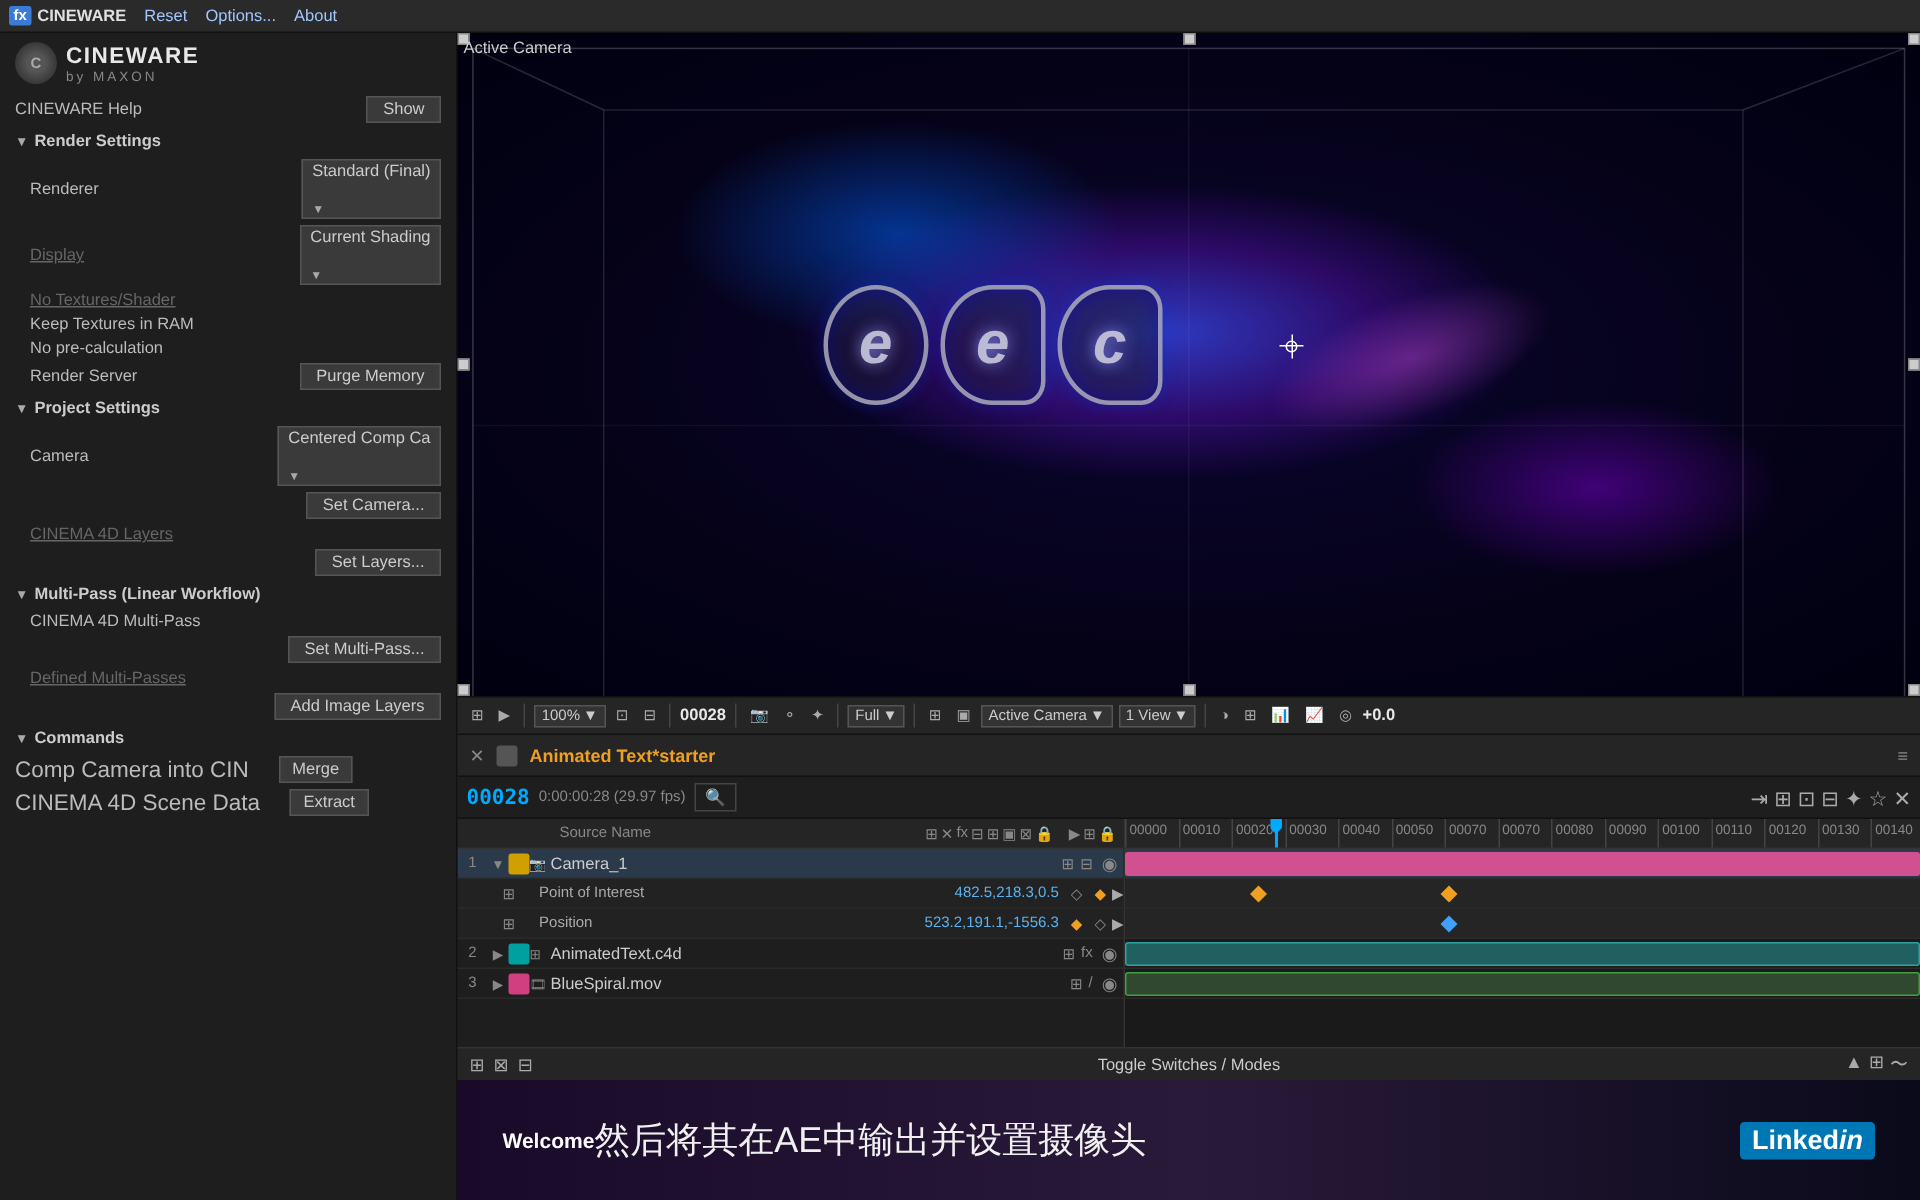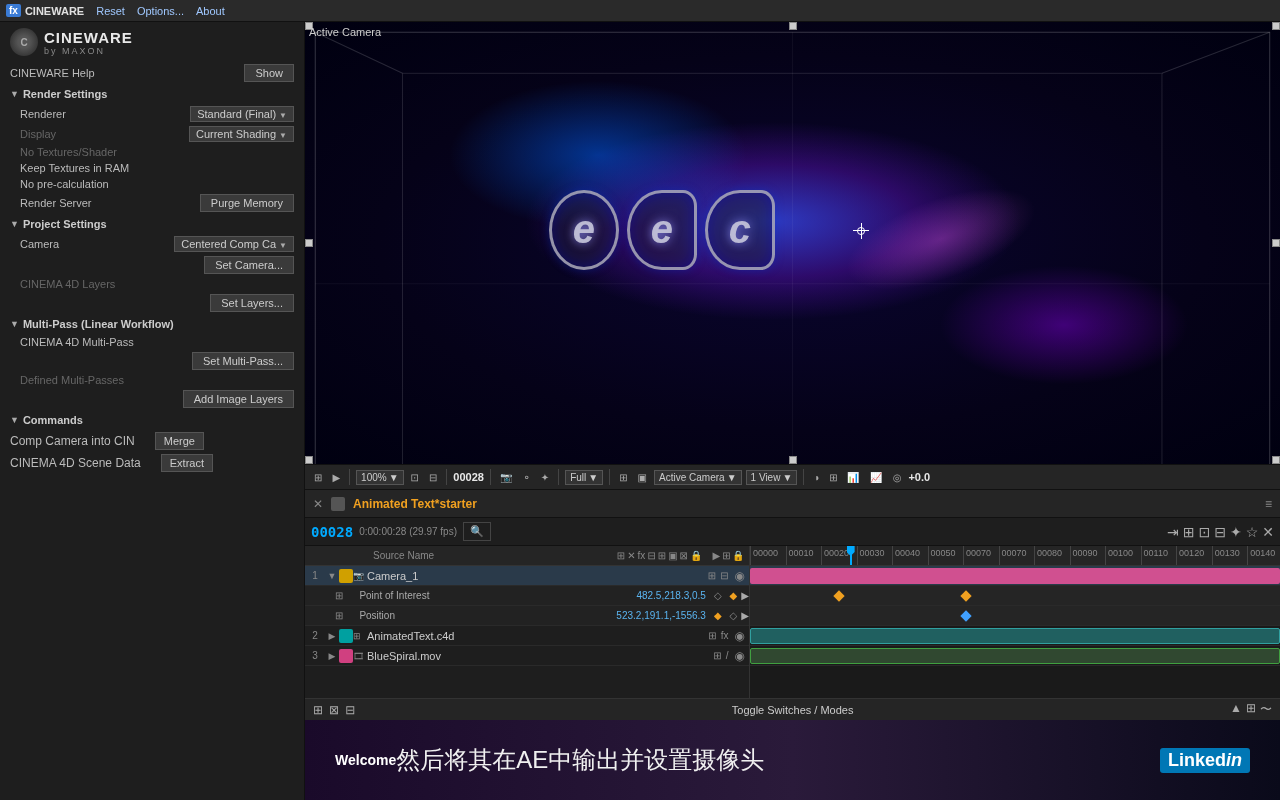--- a/index.html
+++ b/index.html
@@ -33,27 +33,27 @@
     .cineware-main { color: #e8e8e8; font-size: 15px; font-weight: bold; letter-spacing: 1px; }
     .cineware-sub { color: #888; font-size: 9px; letter-spacing: 2px; }
 
     .panel-row { display: flex; align-items: center; padding: 2px 10px; gap: 6px; }
     .panel-row.indent1 { padding-left: 20px; }
     .panel-section-header { padding: 4px 10px; display: flex; align-items: center; gap: 4px; cursor: pointer; }
     .section-triangle { color: #aaa; font-size: 9px; }
     .section-label { color: #ccc; font-size: 11px; font-weight: bold; }
 
     .label-text { color: #bbb; font-size: 11px; }
-    .label-dim { color: #666; font-size: 11px; }
-    .btn-dropdown { background: #3a3a3a; border: 1px solid #555; color: #ccc; font-size: 11px; padding: 1px 6px; cursor: pointer; display: flex; align-items: flex-end; gap: 3px; }
+    .label-dim { color: #666; font-size: 11px; text-decoration: underline; }
+    .btn-dropdown { background: #3a3a3a; border: 1px solid #555; color: #ccc; font-size: 11px; padding: 1px 6px; cursor: pointer; display: flex; align-items: flex-start; gap: 15px; flex-direction: column; }
     .dropdown-arrow { color: #aaa; font-size: 8px; }
     .btn-action { background: #3a3a3a; border: 1px solid #555; color: #ccc; font-size: 11px; padding: 2px 10px; cursor: pointer; }
     .spacer { flex: 1; }
     .commands-row { display: flex; align-items: center; gap: 20px; padding: 2px 10px; }
-    .cmd-label { color: #bbb; font-size: 12px; cursor: pointer; }
+    .cmd-label { color: #bbb; font-size: 15px; cursor: pointer; }
     .cmd-btn { background: #3a3a3a; border: 1px solid #555; color: #ccc; font-size: 11px; padding: 2px 8px; cursor: pointer; }
 
     
     #right-area { flex: 1; display: flex; flex-direction: column; background: #111; }
 
     
     #viewport {
       flex: 1; position: relative; background: #0a0a20; overflow: hidden;
       min-height: 430px;
     }

